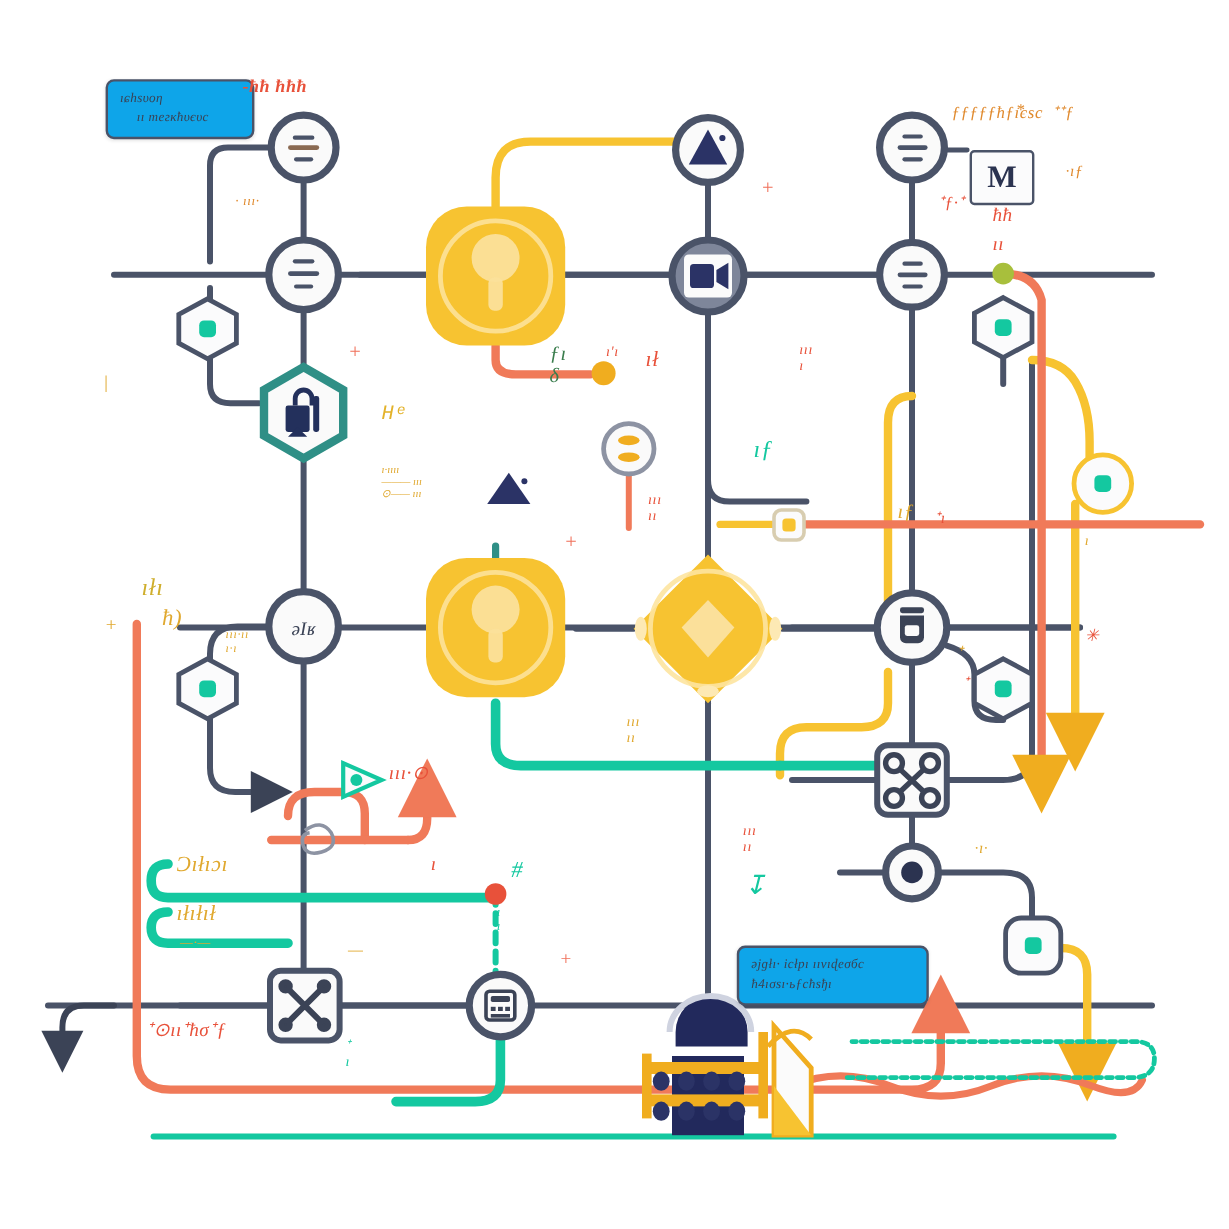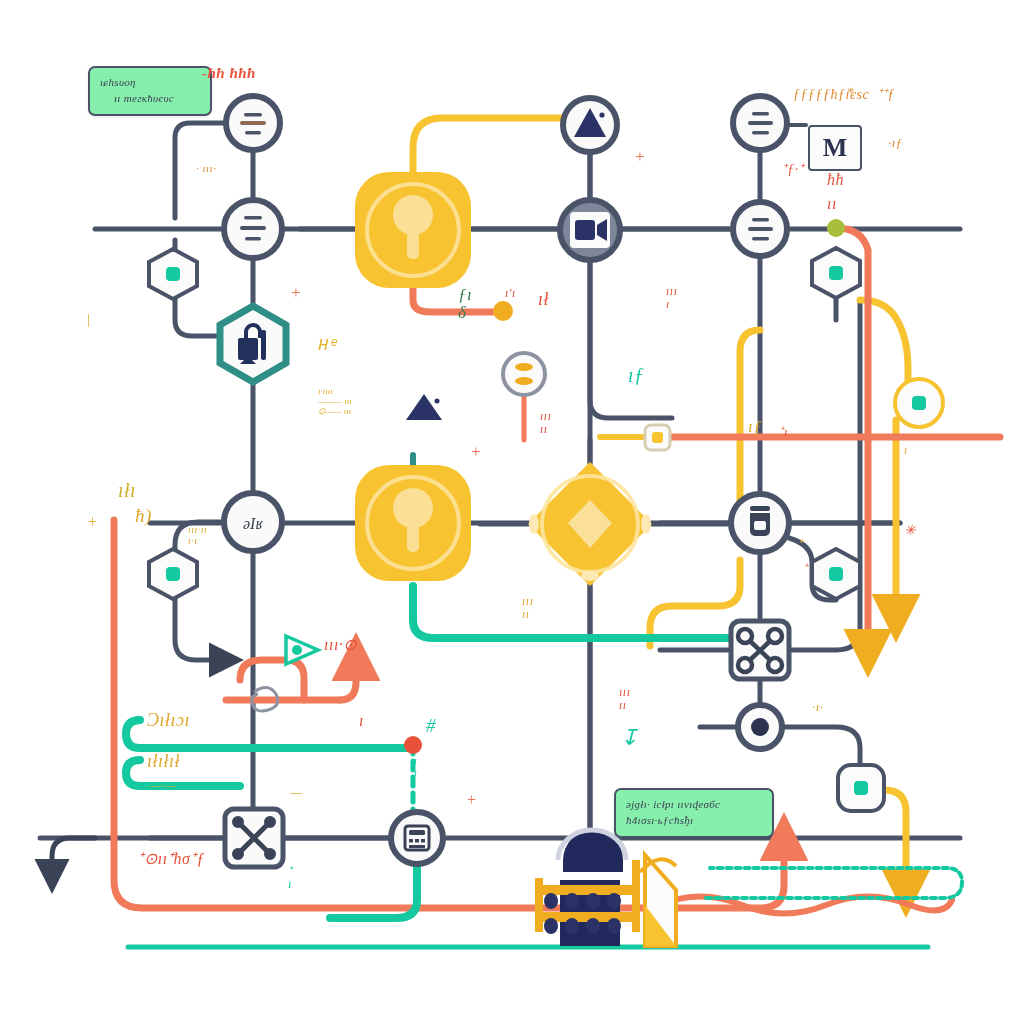--- a/index.html
+++ b/index.html
@@ -2,21 +2,21 @@
 <html><head>
 <meta charset="utf-8">
 <title>Abstract Node Diagram</title>
 <style>
   html,body{margin:0;padding:0;background:#ffffff;}
   body{font-family:"Liberation Sans",sans-serif;}
   #stage{position:relative;width:1024px;height:1024px;background:#ffffff;overflow:hidden;}
   #stage svg{position:absolute;left:0;top:0;width:1024px;height:1024px;}
   .scribble{position:absolute;font-family:"Liberation Serif",serif;font-style:italic;
             white-space:nowrap;letter-spacing:.5px;pointer-events:none;}
-  .tipbox{position:absolute;background:#86efac;border:2px solid #4a5368;border-radius:7px;
+  .tipbox{position:absolute;background:#0ea5e9;border:2px solid #4a5368;border-radius:7px;
           box-shadow:0 1px 3px rgba(0,0,0,.10);}
   .tipbox.teal{border-color:#1fc9a4;}
   .tiptext{font-family:"Liberation Serif",serif;font-style:italic;color:#3a4254;
            font-size:11px;line-height:1.45;padding:7px 10px;letter-spacing:.3px;}
   .sq-m{position:absolute;background:#fbfbfc;border:2px solid #4a5368;border-radius:4px;
         display:flex;align-items:center;justify-content:center;color:#2b3350;
         font-family:"Liberation Serif",serif;font-weight:700;}
 </style>
 </head>
 <body>
@@ -395,21 +395,21 @@
       <div class="scribble" style="left: 359px; top: 713px; color: rgb(232, 81, 58); font-size: 16px; line-height: 1.05; white-space: pre;">ı</div>
       <div class="scribble" style="left: 426px; top: 716px; color: rgb(20, 200, 160); font-size: 19px; line-height: 1.05; white-space: pre;">#</div>
       <div class="scribble" style="left: 414px; top: 755px; color: rgb(20, 200, 160); font-size: 11px; line-height: 1.05; white-space: pre;">ı
 ı</div>
       <div class="scribble" style="left: 619px; top: 686px; color: rgb(232, 81, 58); font-size: 12px; line-height: 1.05; white-space: pre;">ııı
 ıı</div>
       <div class="scribble" style="left: 620px; top: 726px; color: rgb(20, 200, 160); font-size: 22px; line-height: 1.05; white-space: pre;">↧</div>
       <div class="scribble" style="left: 812px; top: 700px; color: rgb(224, 168, 46); font-size: 13px; line-height: 1.05; white-space: pre;">·ı·</div>
       <div class="scribble" style="left: 290px; top: 786px; color: rgb(224, 168, 46); font-size: 14px; line-height: 1.05; white-space: pre;">—</div>
       <div class="scribble" style="left: 466px; top: 792px; color: rgb(240, 112, 90); font-size: 16px; line-height: 1.05; white-space: pre;">+</div>
-      <div class="scribble" style="left: 122px; top: 851px; color: rgb(232, 81, 58); font-size: 16px; line-height: 1.05; white-space: pre; margin-left: 16px;">⁺⊙ıı⁺ħσ⁺ƒ</div>
+      <div class="scribble" style="left: 122px; top: 851px; color: rgb(232, 81, 58); font-size: 16px; line-height: 1.05; white-space: pre;">⁺⊙ıı⁺ħσ⁺ƒ</div>
       <div class="scribble" style="left: 288px; top: 865px; color: rgb(20, 200, 160); font-size: 12px; line-height: 1.05; white-space: pre;">⁺
 ı</div>
       <div class="scribble" style="left: 147px; top: 711px; color: rgb(224, 168, 46); font-size: 18px; line-height: 1.05; white-space: pre;">Ɔıłıɔı</div>
       <div class="scribble" style="left: 147px; top: 752px; color: rgb(224, 168, 46); font-size: 18px; line-height: 1.05; white-space: pre;">ıłıłıł</div>
       <div class="scribble" style="left: 150px; top: 779px; color: rgb(224, 168, 46); font-size: 12px; line-height: 1.05; white-space: pre;">—·—</div>
       <div class="scribble" style="left: 904px; top: 444px; color: rgb(224, 168, 46); font-size: 12px; line-height: 1.05; white-space: pre;">ı</div>
       <div class="scribble" style="left: 803px; top: 562px; color: rgb(232, 81, 58); font-size: 13px; line-height: 1.05; white-space: pre;">⁺</div>
     </div>
 
   <div id="legend-marks" style="position:absolute;left:318px;top:386px;">

